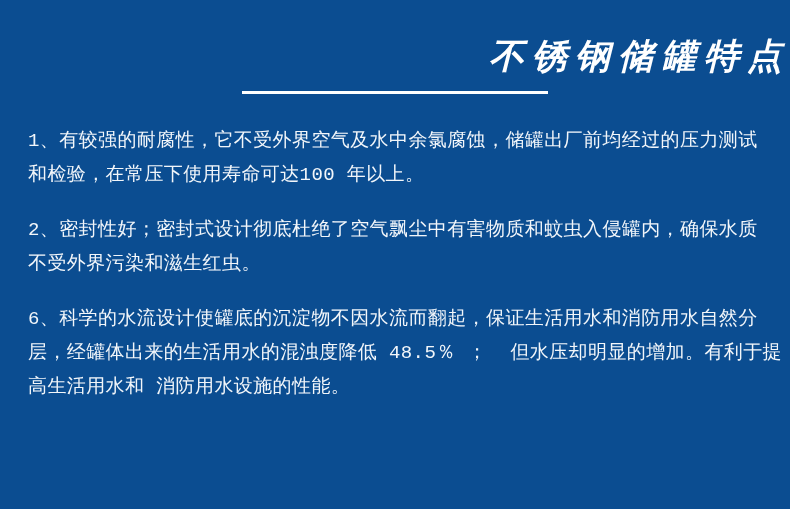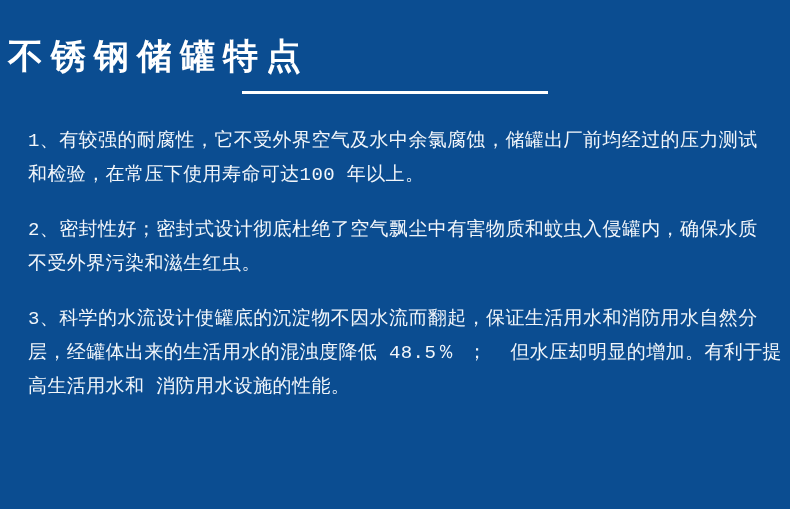--- a/index.html
+++ b/index.html
@@ -12,21 +12,22 @@
     overflow: hidden;
     background: var(--bg-color, #0B4D91);
     font-family: "Liberation Sans", "DejaVu Sans", sans-serif;
   }
   .page {
     width: 100%;
     height: 100%;
     box-sizing: border-box;
   }
   .poster-header {
-    text-align: left;
+    text-align: right;
+    font-style: italic;
   }
   .page-title {
     margin: 34px 0 0 0;
     color: var(--title-color, #FFFFFF);
     font-size: 35px;
     line-height: 44px;
     font-weight: bold;
     letter-spacing: 8px;
     text-indent: 8px;
     font-family: "Liberation Sans", "DejaVu Sans", sans-serif;
@@ -58,18 +59,18 @@
   <header class="poster-header">
     <h1 class="page-title">不锈钢储罐特点</h1>
     <div class="title-underline"></div>
   </header>
 
   <main class="feature-list">
     <p class="feature">1、有较强的耐腐性，它不受外界空气及水中余氯腐蚀，储罐出厂前均经过的压力测试
 和检验，在常压下使用寿命可达100 年以上。</p>
     <p class="feature">2、密封性好；密封式设计彻底杜绝了空气飘尘中有害物质和蚊虫入侵罐内，确保水质
 不受外界污染和滋生红虫。</p>
-    <p class="feature">3、科学的水流设计使罐底的沉淀物不因水流而翻起，保证生活用水和消防用水自然分
+    <p class="feature">6、科学的水流设计使罐底的沉淀物不因水流而翻起，保证生活用水和消防用水自然分
 层，经罐体出来的生活用水的混浊度降低 48.5％ ；  但水压却明显的增加。有利于提
 高生活用水和 消防用水设施的性能。</p>
   </main>
 
 </div>
 
 </body></html>

